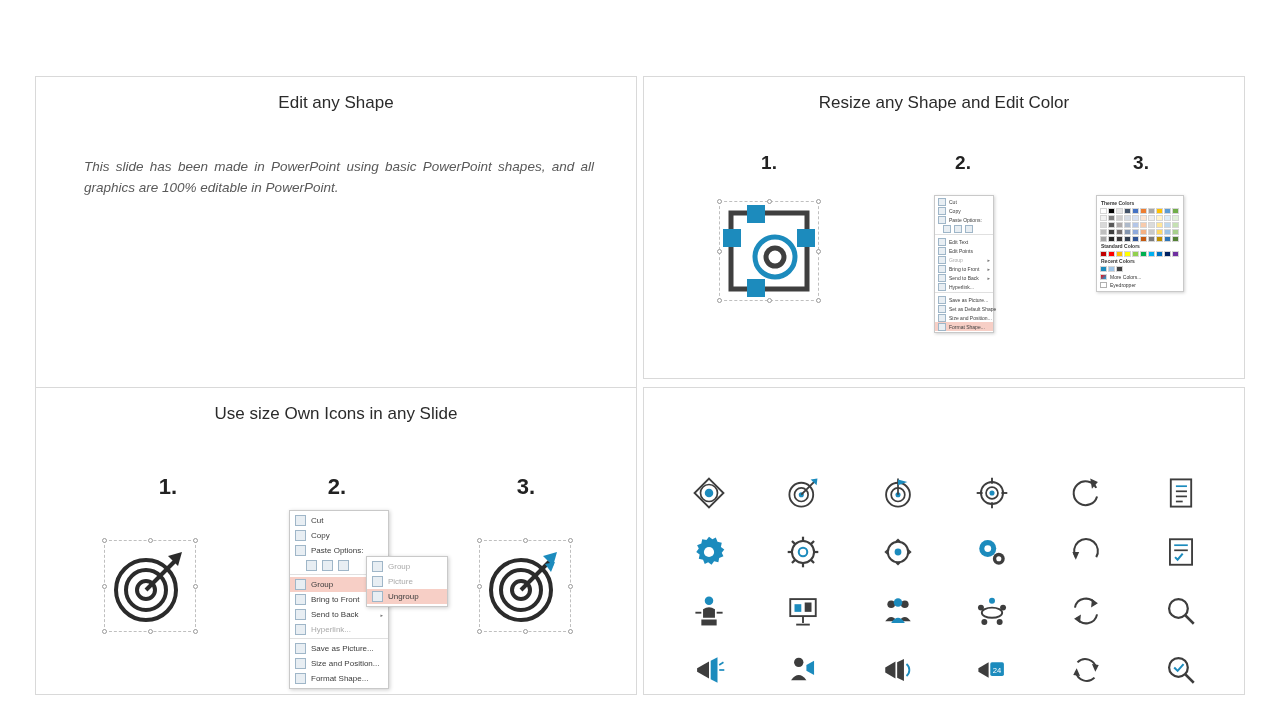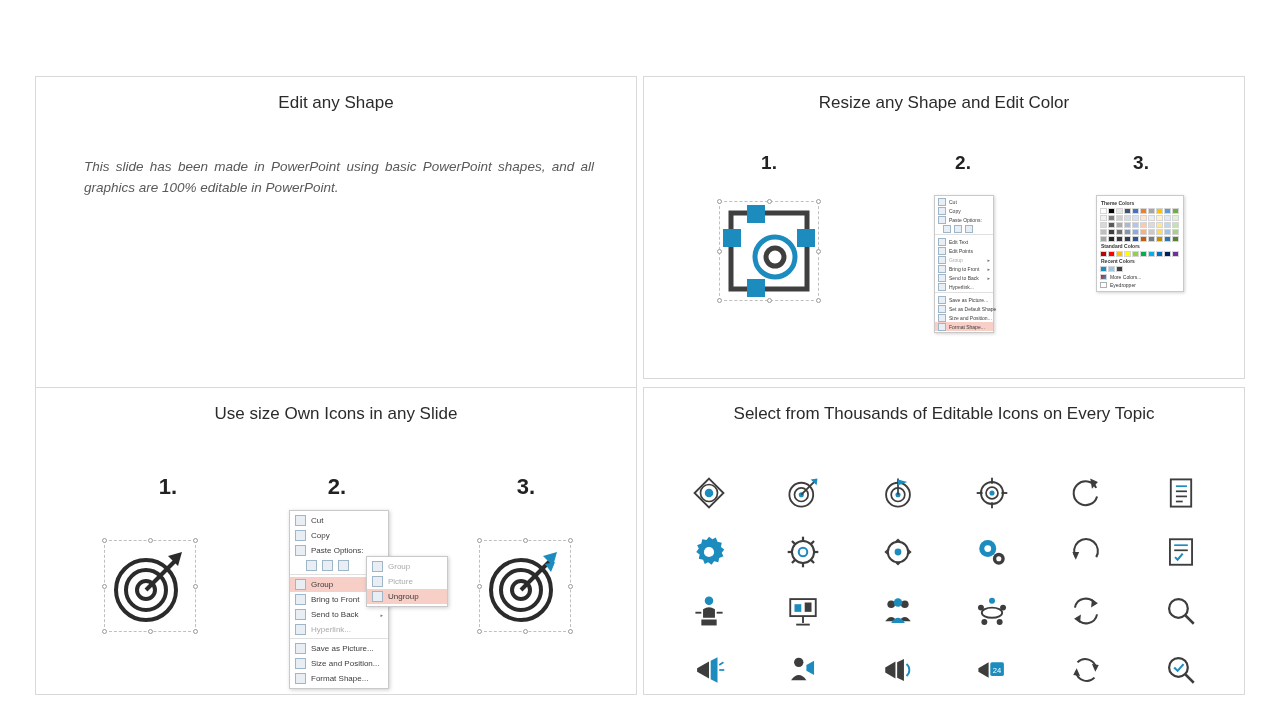--- a/index.html
+++ b/index.html
@@ -478,21 +478,20 @@
         <circle cx="42" cy="50" r="20" fill="none" stroke="#2b2b2b" stroke-width="4"></circle>
         <circle cx="42" cy="50" r="9" fill="none" stroke="#2b2b2b" stroke-width="4"></circle>
         <line x1="42" y1="50" x2="72" y2="20" stroke="#2b2b2b" stroke-width="4"></line>
         <path d="M64 16 L78 12 L74 26 Z" fill="#1c8bbd"></path>
         <path d="M66 24 L76 22 L72 32 Z" fill="#1c8bbd"></path>
       </svg>
     </div>
   </div>
 
   <div class="panel" id="panel-select-icons">
-    <div class="panel-title">Select from Thousands of Editable Icons on Every Topic</div>
 
     <div class="icon-grid">
 
       <svg class="grid-icon" viewBox="0 0 40 40">
         <path d="M20 3 L37 20 L20 37 L3 20 Z" fill="none" stroke="#3d3d3d" stroke-width="2.2"></path>
         <circle cx="20" cy="20" r="10" fill="none" stroke="#3d3d3d" stroke-width="2"></circle>
         <circle cx="20" cy="20" r="5" fill="#1c8bbd"></circle>
       </svg>
       <svg class="grid-icon" viewBox="0 0 40 40">
         <circle cx="18" cy="22" r="14" fill="none" stroke="#3d3d3d" stroke-width="2.2"></circle>

